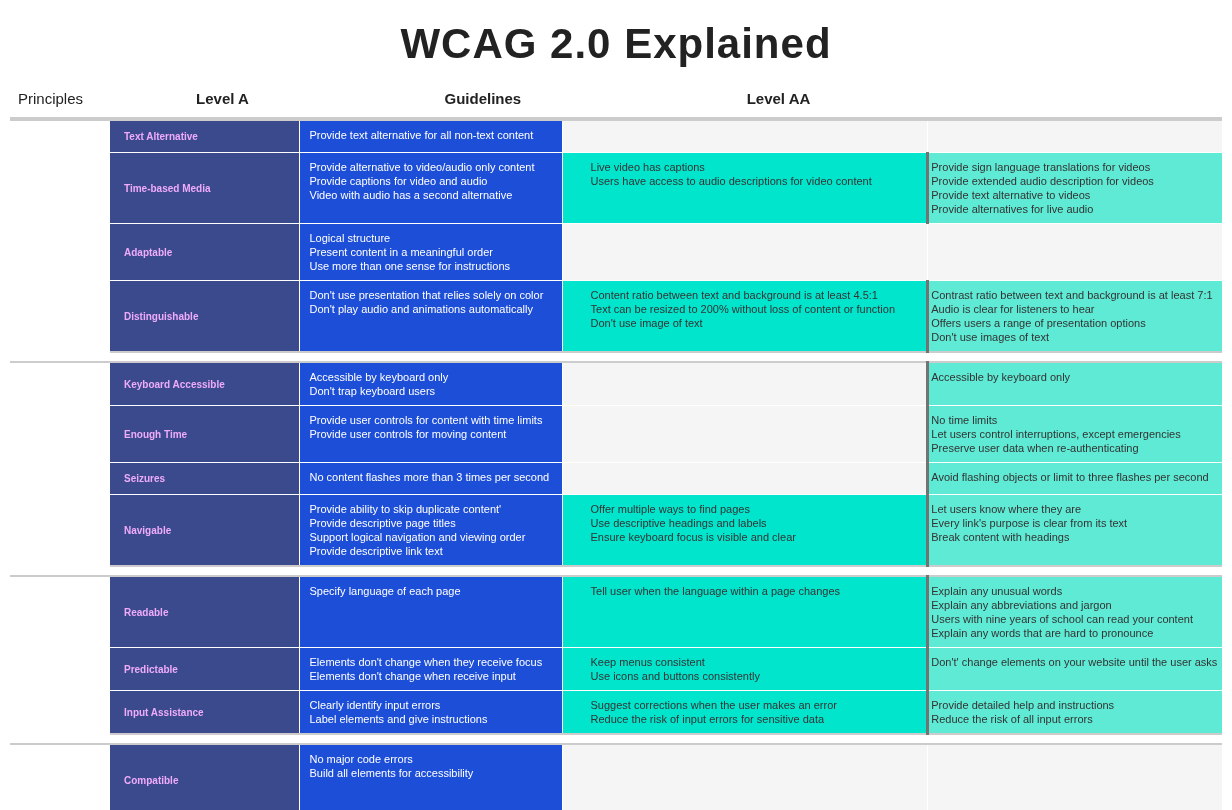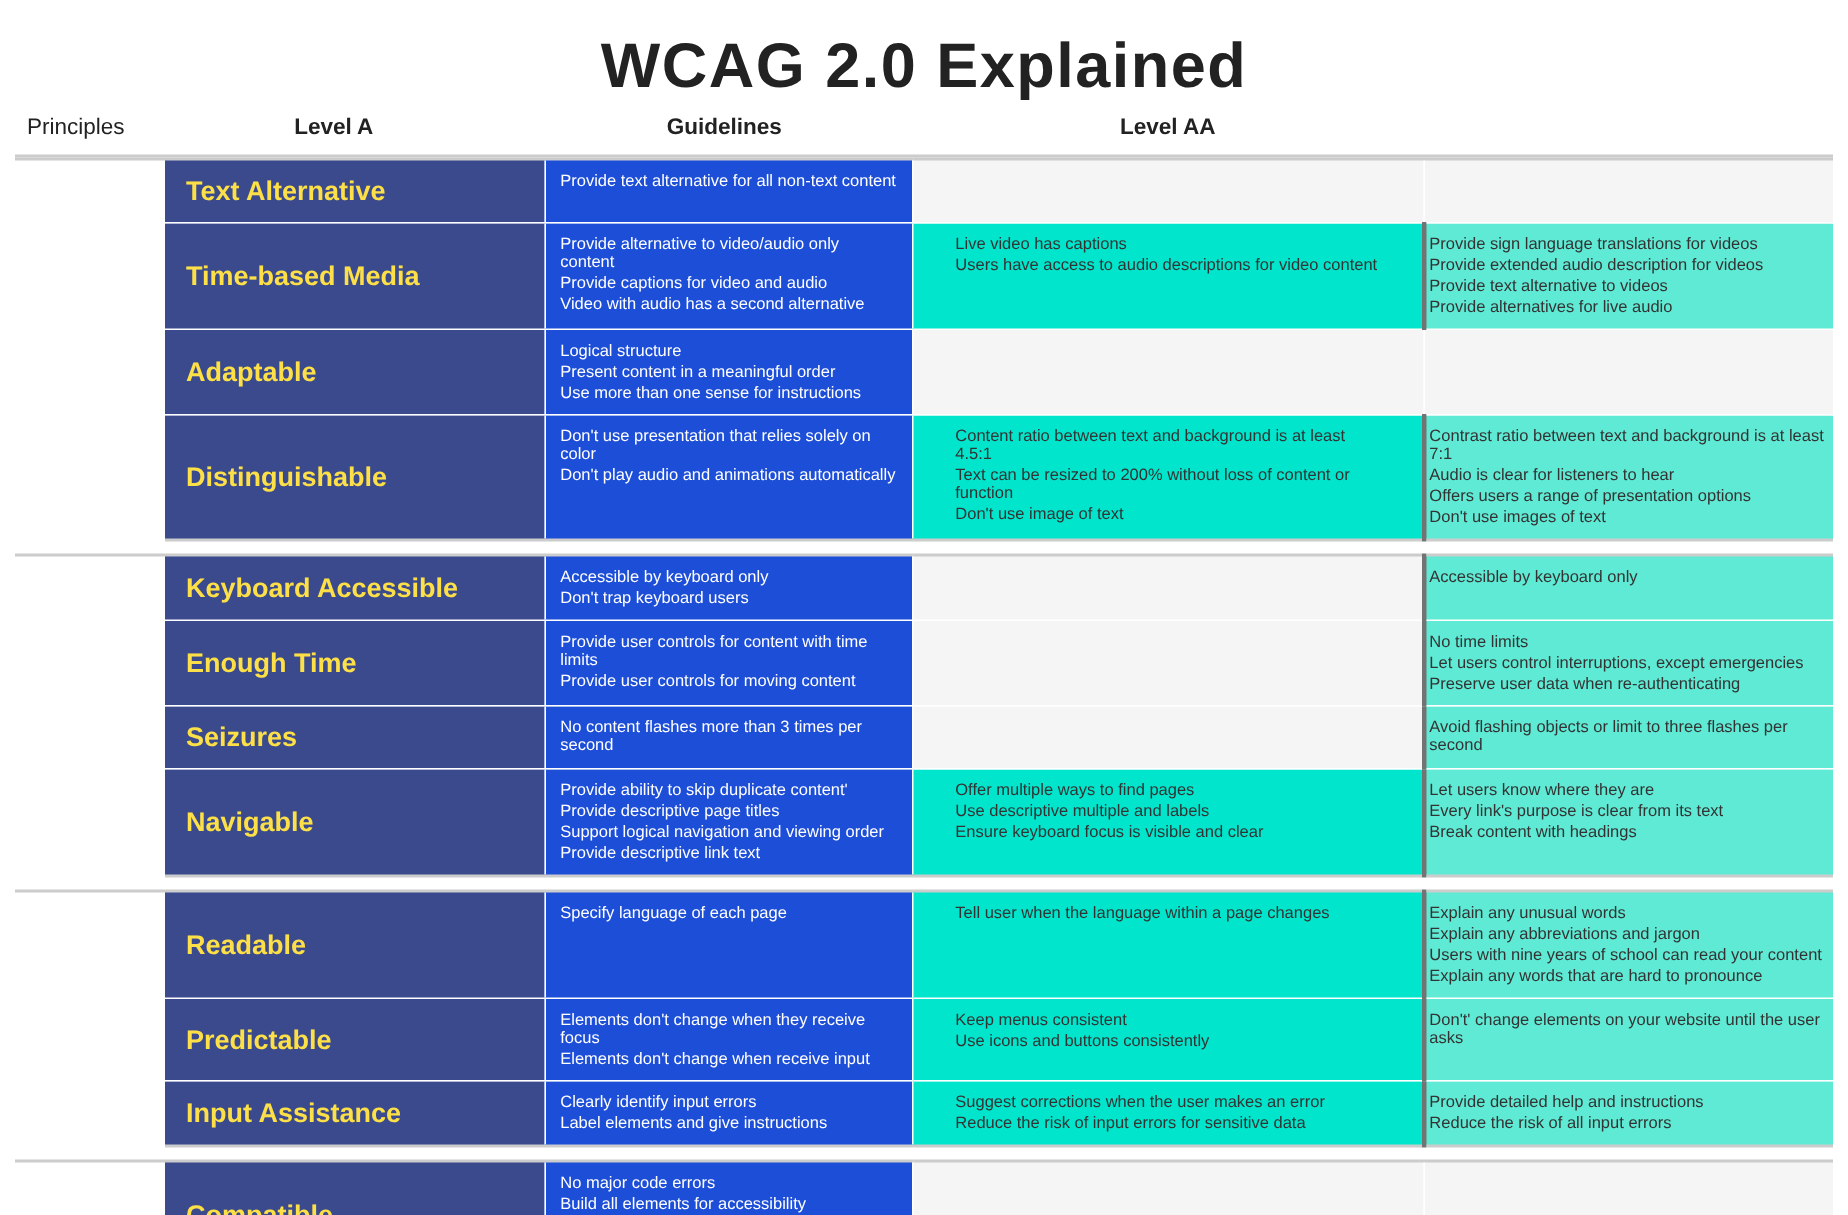--- a/index.html
+++ b/index.html
@@ -12,21 +12,21 @@
     }
     .page-container {
       width: 1232px;
       padding: 20px 10px 10px 10px;
     }
     .page-title {
       text-align: center;
       font-size: 42px;
       font-weight: 900;
       color: #222;
-      margin-bottom: 4px;
+      margin-bottom: 18px;
       letter-spacing: 1px;
     }
     .col-headers {
       display: grid;
       grid-template-columns: 100px 225px 1fr 1fr 1fr;
       padding: 0 0 6px 0;
       border-bottom: 2px solid #ccc;
       margin-bottom: 0;
     }
     .col-header {
@@ -54,26 +54,26 @@
       letter-spacing: 2px;
       text-align: center;
       vertical-align: middle;
       width: 100px;
       text-transform: uppercase;
       padding: 8px 4px;
     }
 
     .guideline-cell {
       background: #3a4a8c;
-      color: #fde047;
+      color: #f0abfc;
       font-weight: 700;
-      font-size: 18px;
+      font-size: 10px;
       padding: 10px 14px;
       vertical-align: middle;
-      width: 253px;
+      width: 189px;
       border-top: 1px solid #fff;
       border-bottom: 1px solid #fff;
     }
 
     .level-a-cell {
       background: #1d4ed8;
       color: #fff;
       font-size: 11px;
       padding: 8px 10px;
       vertical-align: top;
@@ -233,21 +233,21 @@
         <tr class="section-end">
           <td class="guideline-cell">Navigable</td>
           <td class="level-a-cell">
             <span class="cell-line">Provide ability to skip duplicate content'</span>
             <span class="cell-line">Provide descriptive page titles</span>
             <span class="cell-line">Support logical navigation and viewing order</span>
             <span class="cell-line">Provide descriptive link text</span>
           </td>
           <td class="level-aa-cell">
             <span class="cell-line">Offer multiple ways to find pages</span>
-            <span class="cell-line">Use descriptive multiple and labels</span>
+            <span class="cell-line">Use descriptive headings and labels</span>
             <span class="cell-line">Ensure keyboard focus is visible and clear</span>
           </td>
           <td class="level-aaa-cell">
             <span class="cell-line">Let users know where they are</span>
             <span class="cell-line">Every link's purpose is clear from its text</span>
             <span class="cell-line">Break content with headings</span>
           </td>
         </tr>
         <tr>
           <td colspan="5" class="section-divider"></td>

